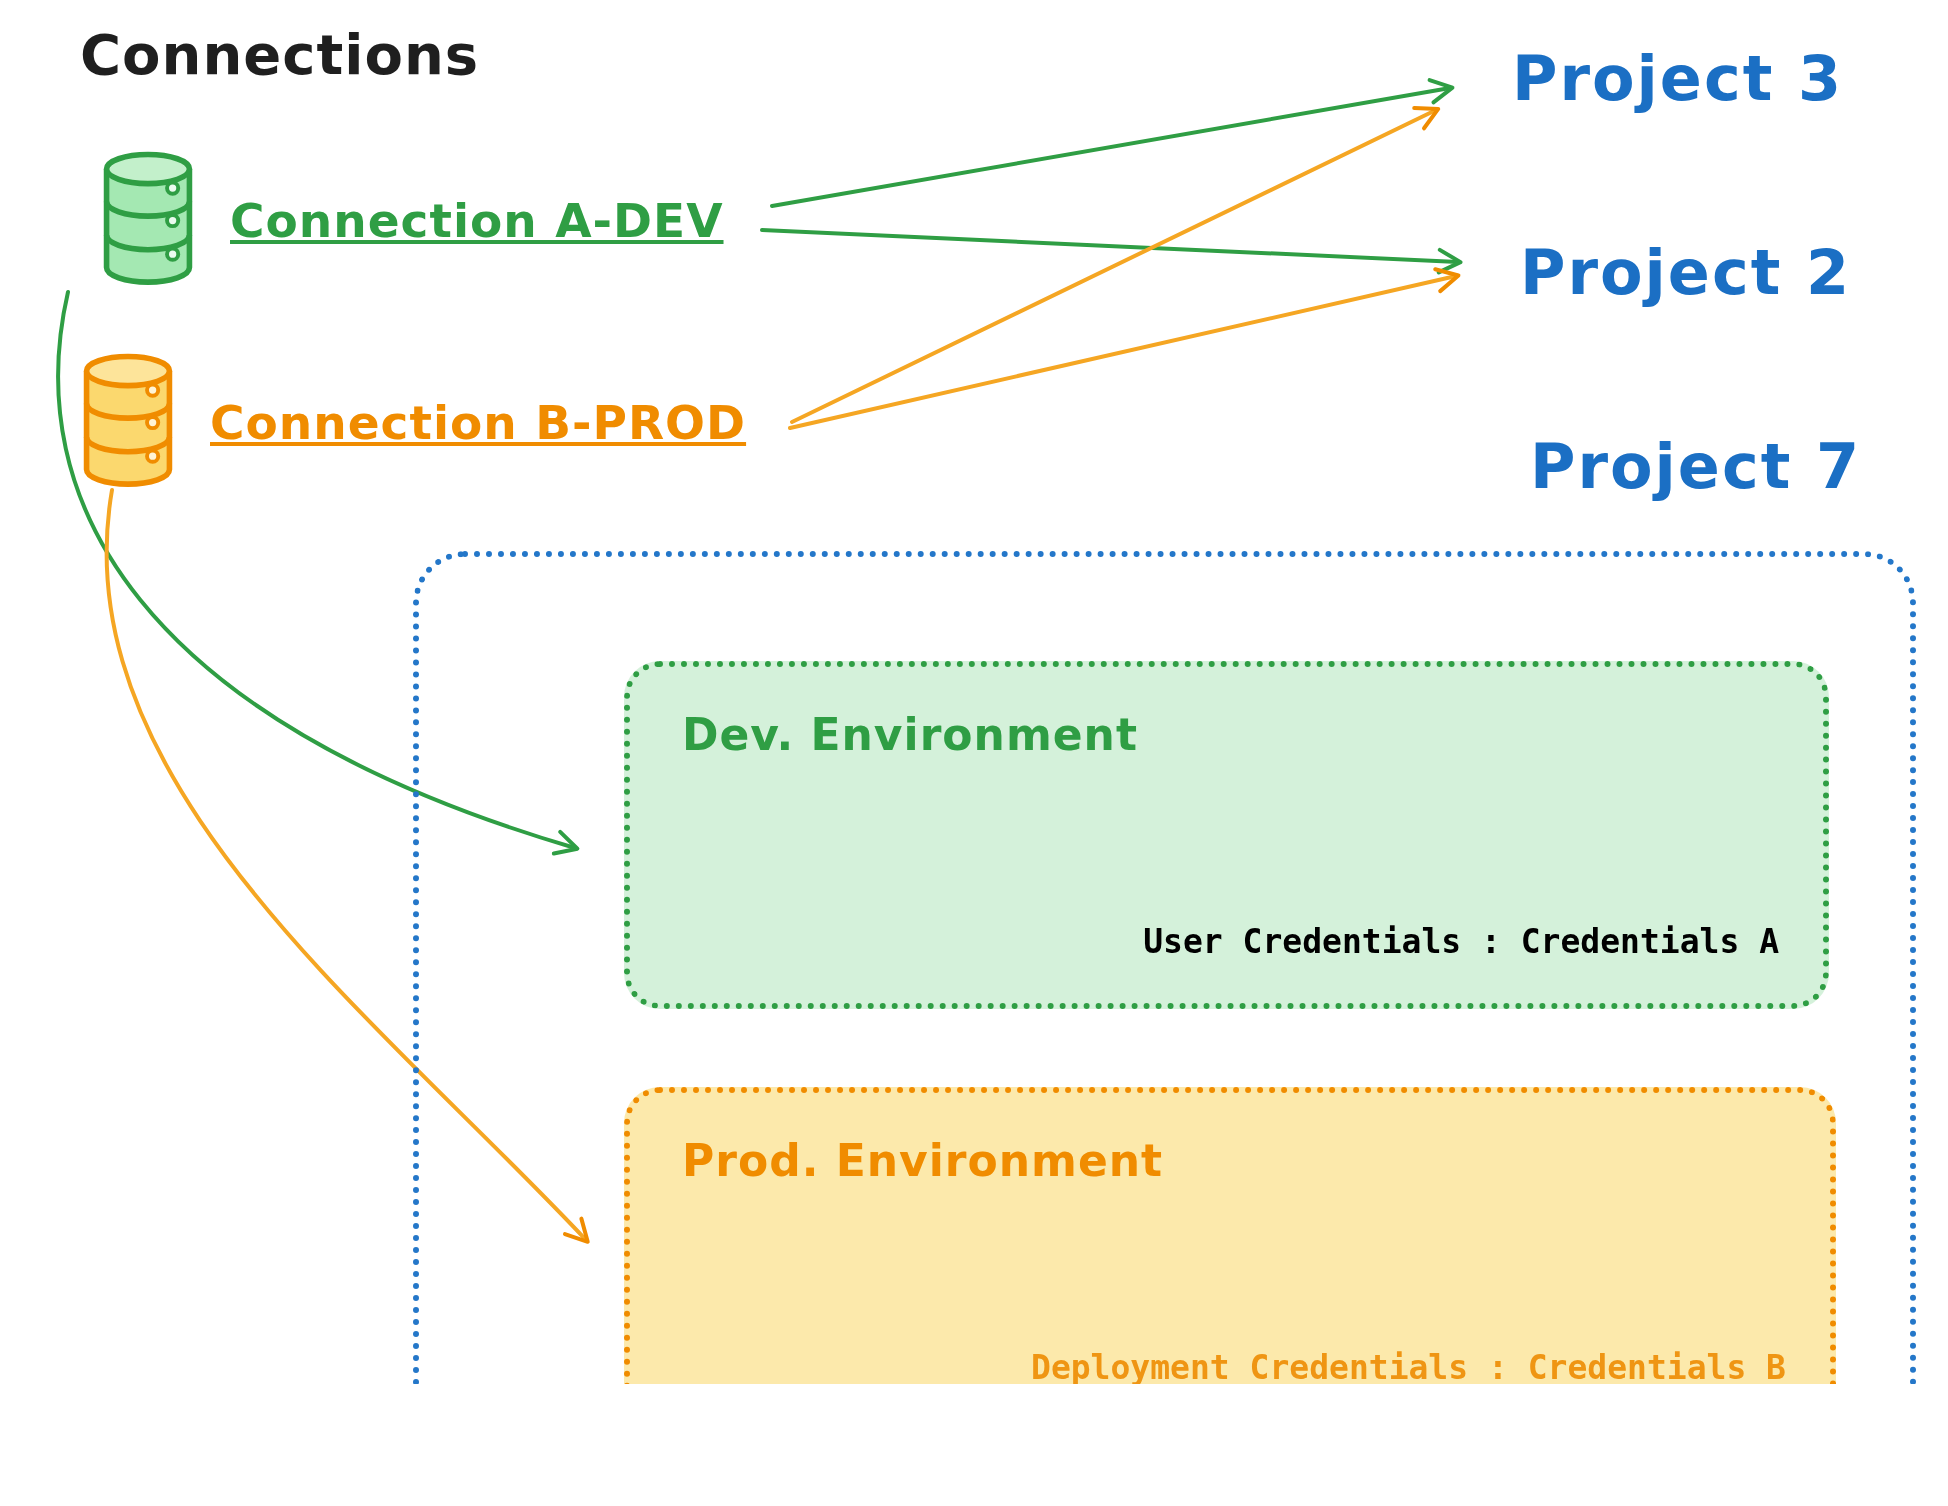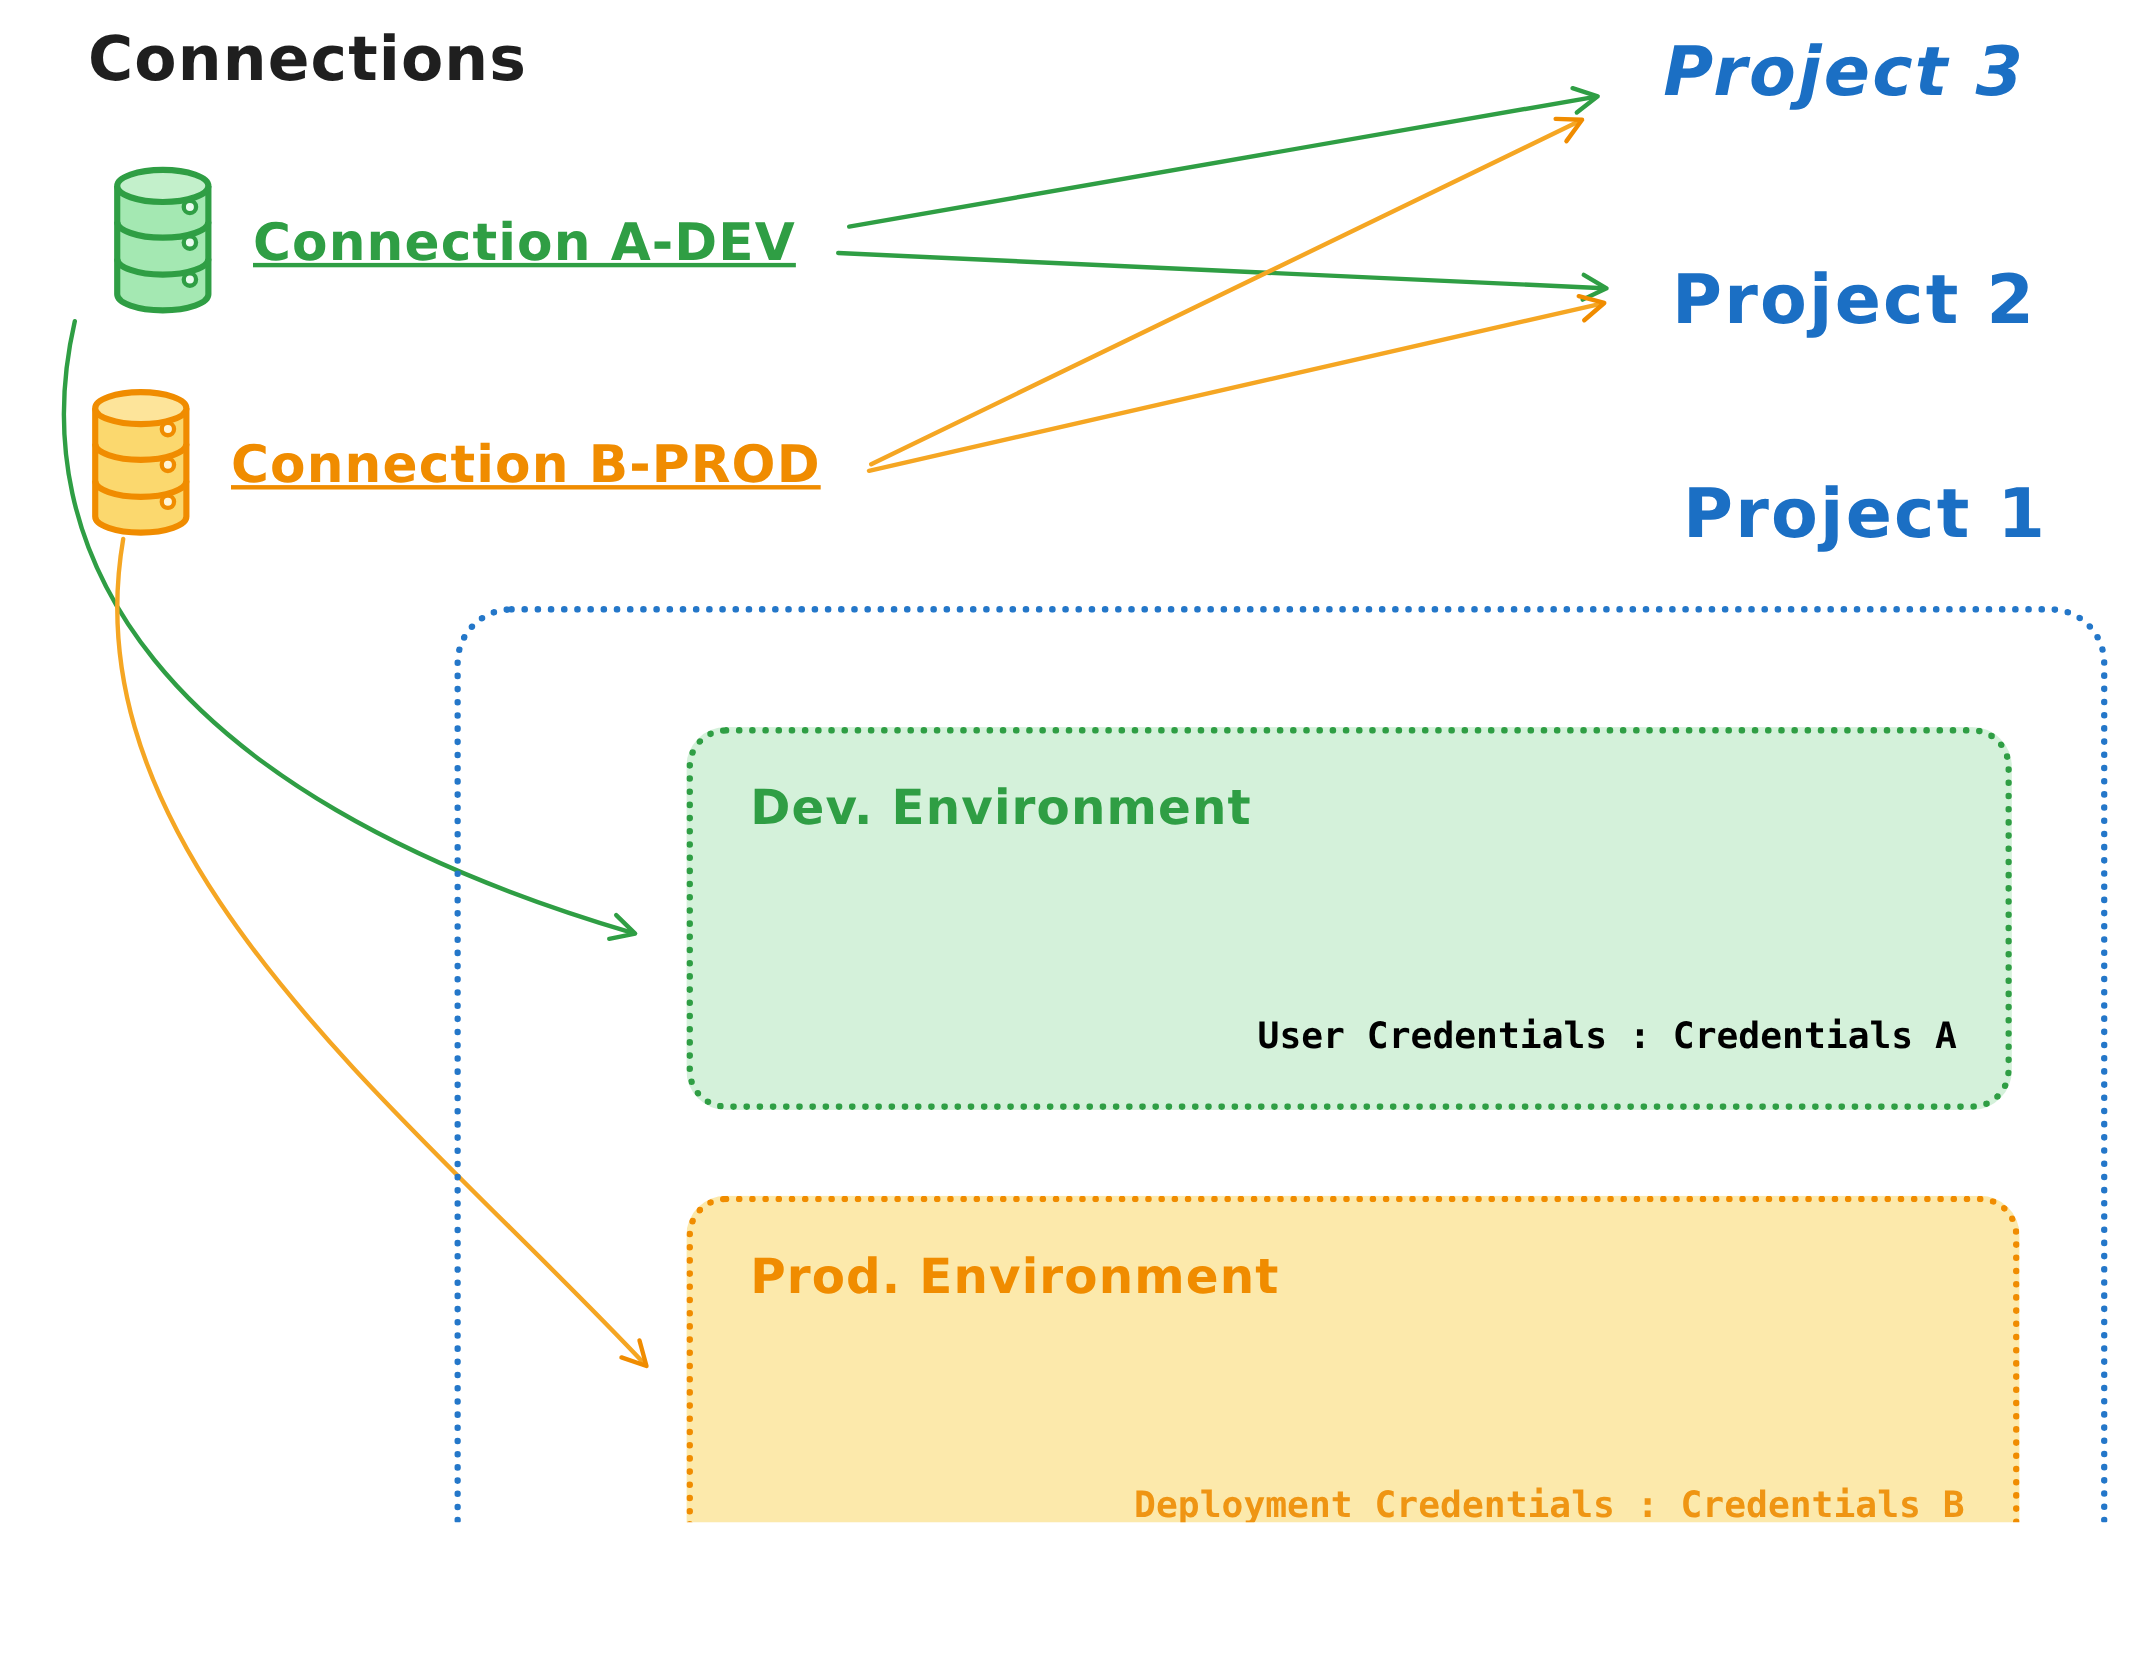--- a/index.html
+++ b/index.html
@@ -50,21 +50,21 @@
   .conn-label.green  { color: #2f9e44; }
   .conn-label.orange { color: #f08c00; }
   .project-label {
     position: absolute;
     font-size: 62px;
     font-weight: 700;
     color: #1b6fc4;
     letter-spacing: 2px;
     white-space: nowrap;
   }
-  .project-label.p3 { left: 1512px; top: 28px; font-style: italic; }
+  .project-label.p3 { left: 1512px; top: 42px; }
   .project-label.p2 { left: 1520px; top: 236px; }
   .project-label.p1 { left: 1530px; top: 430px; }
   .container-box {
     position: absolute;
     left: 413px;
     top: 551px;
     width: 1503px;
     height: 928px;
     border: 6px dotted #2477c9;
     border-radius: 52px;
@@ -165,21 +165,21 @@
       <path d="M13 76 A37 13 0 0 0 87 76" fill="none" stroke="#f08c00" stroke-width="5"></path>
       <circle cx="72" cy="34" r="5" fill="#fff4d6" stroke="#f08c00" stroke-width="3.5"></circle>
       <circle cx="72" cy="63" r="5" fill="#fff4d6" stroke="#f08c00" stroke-width="3.5"></circle>
       <circle cx="72" cy="93" r="5" fill="#fff4d6" stroke="#f08c00" stroke-width="3.5"></circle>
     </svg>
     <span class="conn-label orange">Connection B-PROD</span>
   </div>
 
   <div class="project-label p3">Project 3</div>
   <div class="project-label p2">Project 2</div>
-  <div class="project-label p1">Project 1</div>
+  <div class="project-label p1">Project 7</div>
 
   <div class="container-box">
 
     <div class="env-box dev">
       <div class="env-title green">Dev. Environment</div>
       <div class="env-cred green">User Credentials : Credentials A</div>
     </div>
 
     <div class="env-box prod">
       <div class="env-title orange">Prod. Environment</div>

